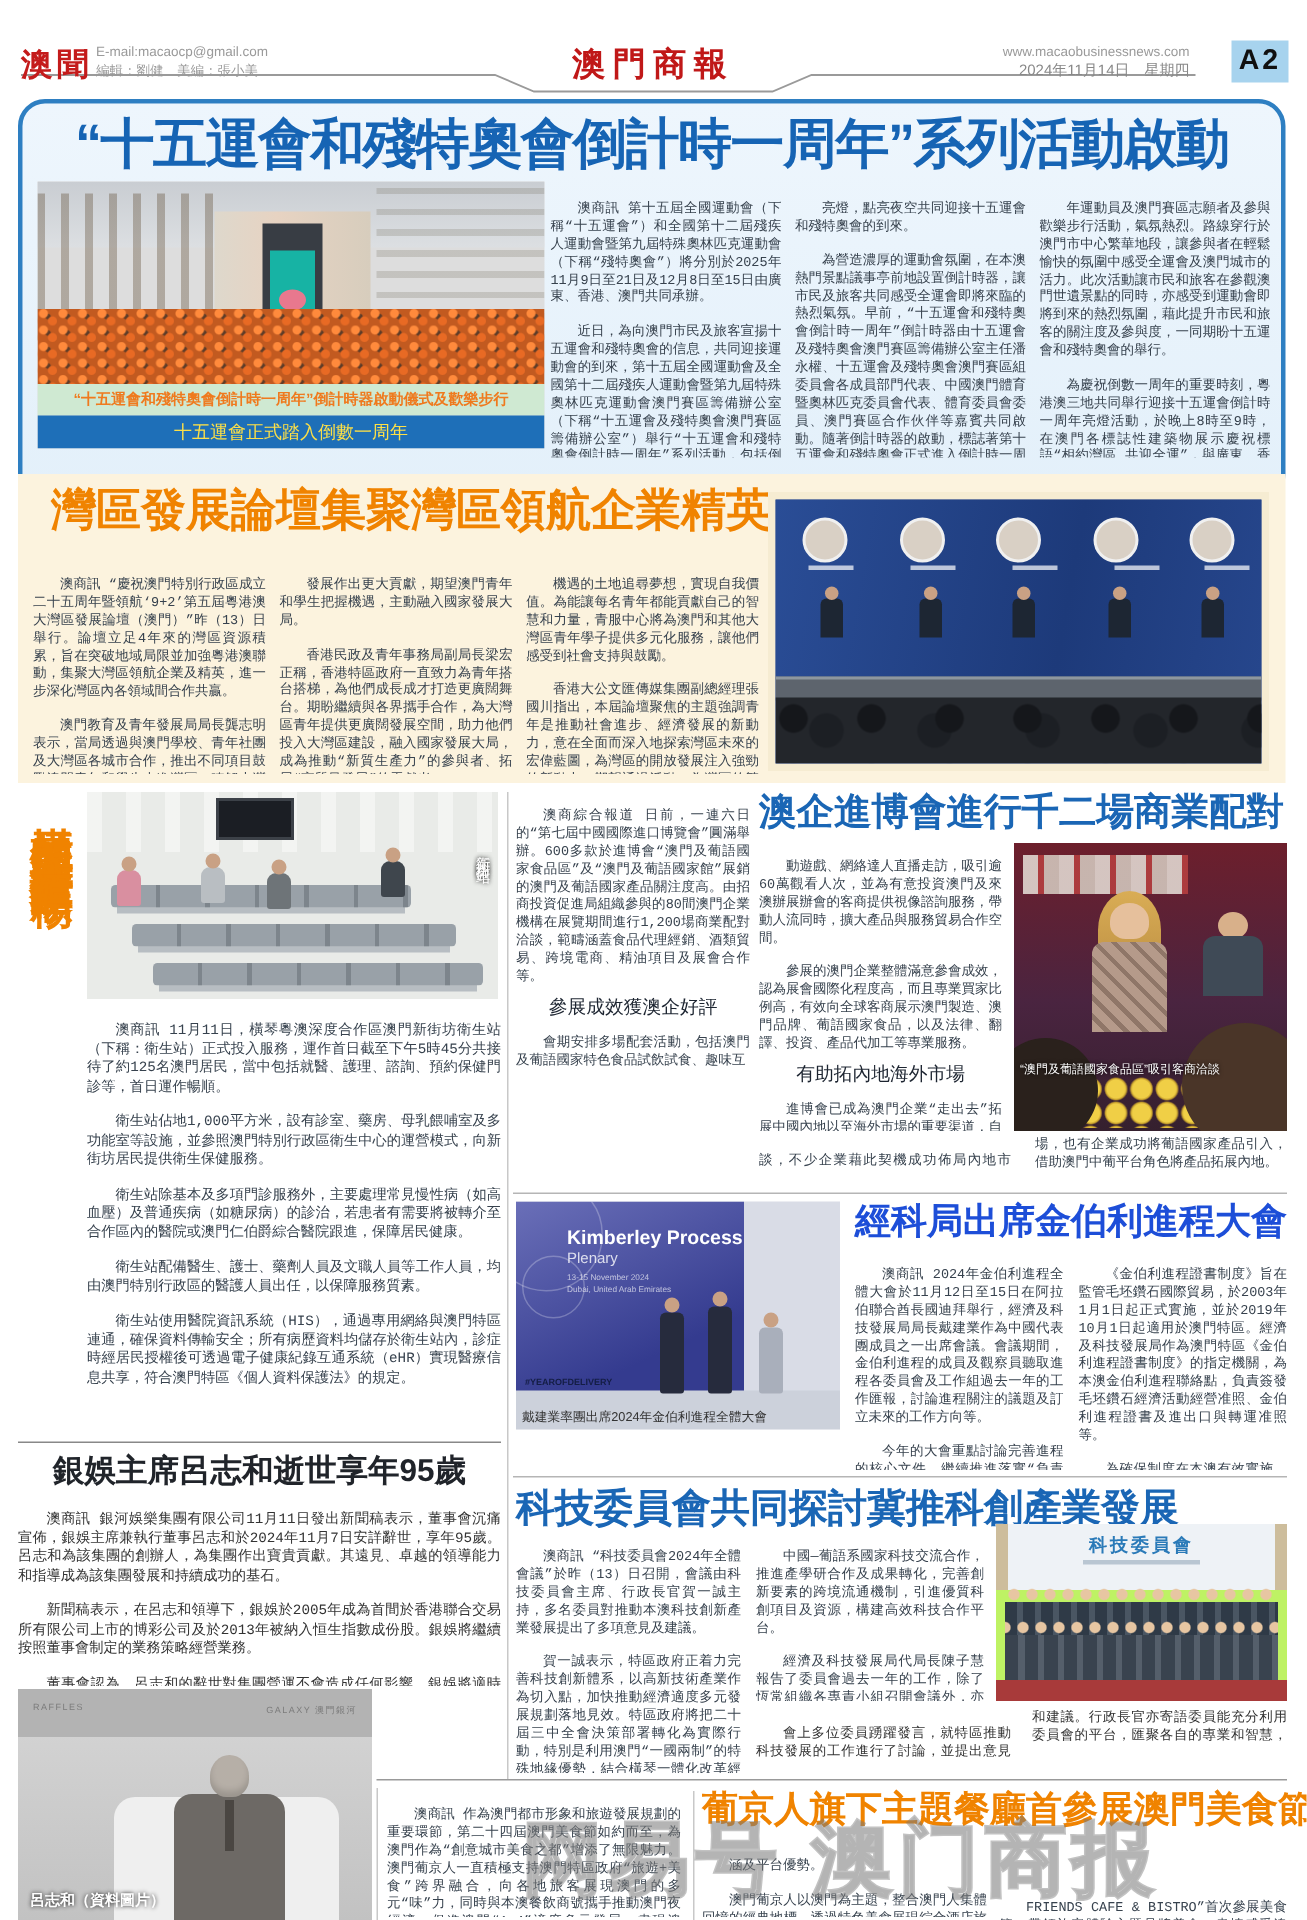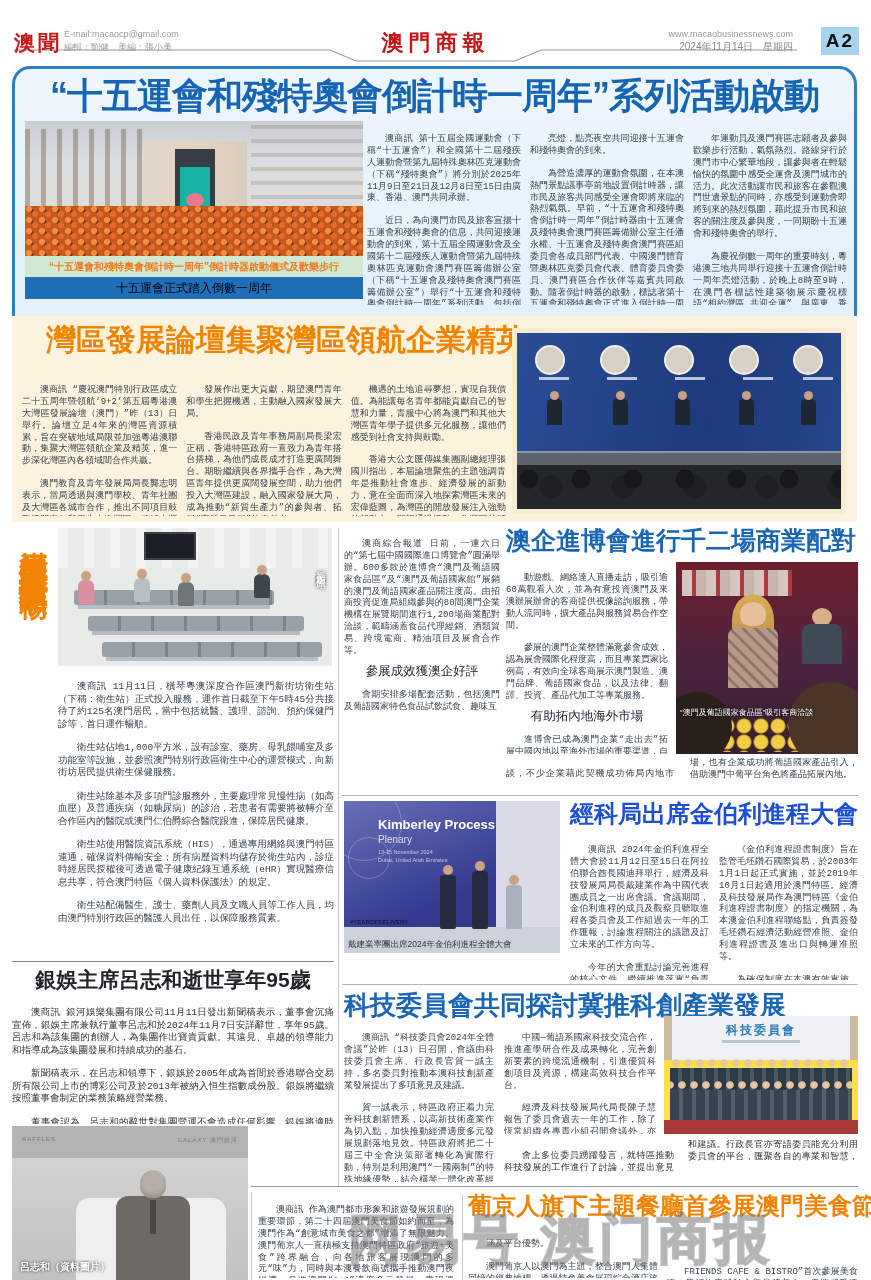--- a/index.html
+++ b/index.html
@@ -29,24 +29,24 @@
   .p1{left:10px;top:52px;width:338px;height:178px;}
   .p1-sky{position:absolute;left:0;top:0;right:0;height:44px;background:linear-gradient(#c9cdd2,#dcdfe2);}
   .p1-bldl{position:absolute;left:0;top:8px;width:118px;height:98px;background:linear-gradient(#cdbb9d,#bfa987);background-image:repeating-linear-gradient(90deg,rgba(90,70,45,.35) 0 5px,rgba(0,0,0,0) 5px 16px);}
   .p1-bldm{position:absolute;left:118px;top:20px;width:104px;height:86px;background:linear-gradient(90deg,#ded8cc,#e7d3c2 40%,#d7cdbd);}
   .p1-bldr{position:absolute;right:0;top:4px;width:112px;height:102px;background:linear-gradient(#eceae4,#ddd9d0);background-image:repeating-linear-gradient(0deg,rgba(120,115,100,.25) 0 4px,rgba(0,0,0,0) 4px 14px);}
   .p1-pillar{position:absolute;left:150px;top:28px;width:40px;height:84px;background:#383d44;}
   .p1-screen{position:absolute;left:5px;top:18px;width:30px;height:44px;background:#17b3a4;}
   .p1-dot{position:absolute;left:11px;top:44px;width:18px;height:14px;border-radius:50%;background:#e8788e;}
   .p1-crowd{position:absolute;left:0;bottom:43px;right:0;height:50px;background-color:#c25a20;background-image:radial-gradient(circle at 4px 3px,#ff8a3c 2.6px,rgba(0,0,0,0) 3.4px),radial-gradient(circle at 10px 8px,#e86a24 2.6px,rgba(0,0,0,0) 3.4px),radial-gradient(circle at 7px 5px,#5d3c28 1.4px,rgba(0,0,0,0) 2.2px);background-size:13px 11px;}
   .p1-banner{position:absolute;left:0;bottom:22px;right:0;height:21px;background:#cfe9d2;color:#ef7a1e;font-size:10px;font-weight:bold;text-align:center;line-height:21px;white-space:nowrap;overflow:hidden;}
-  .p1-cap{position:absolute;left:0;bottom:0;right:0;height:22px;background:#1e6fb8;color:#000000;font-size:12px;text-align:center;line-height:22px;}
+  .p1-cap{position:absolute;left:0;bottom:0;right:0;height:22px;background:#1e6fb8;color:#fde047;font-size:12px;text-align:center;line-height:22px;}
   
   .a2-box{left:12px;top:316px;width:845px;height:206px;background:#fcf3de;}
-  .a2-head{left:24px;top:4px;width:500px;text-align:center;font-size:30px;font-weight:bold;color:#f08300;letter-spacing:0;white-space:nowrap;}
+  .a2-head{left:12px;top:4px;width:500px;text-align:center;font-size:30px;font-weight:bold;color:#f08300;letter-spacing:0;white-space:nowrap;}
   .a2-cols{left:10px;top:58px;width:484px;height:142px;display:flex;gap:9px;}
   .p2{left:500px;top:12px;width:334px;height:186px;background:#f6ecd2;}
   .p2-ph{position:absolute;left:5px;top:5px;right:5px;bottom:5px;background:#20408a;overflow:hidden;}
   .p2-back{position:absolute;left:0;top:0;right:0;height:118px;background:linear-gradient(100deg,#2a4d96,#1d3a7a 60%,#26468c);}
   .p2-avatars{position:absolute;left:18px;top:12px;right:18px;display:flex;justify-content:space-between;}
   .p2-av{width:26px;height:26px;border-radius:50%;background:#d9d0c5;border:2px solid #f0f0f0;}
   .p2-bar{position:absolute;top:44px;width:30px;height:3px;background:rgba(255,255,255,.7);}
   .p2-person{position:absolute;top:66px;width:15px;height:26px;background:#1d2633;border-radius:4px 4px 0 0;}
   .p2-person::before{content:"";position:absolute;top:-8px;left:3px;width:9px;height:9px;border-radius:50%;background:#c9a184;}
   .p2-stage{position:absolute;left:0;top:118px;right:0;height:14px;background:#5d646d;border-top:2px solid #8e979f;}
@@ -106,21 +106,21 @@
   .p6-lbl{position:absolute;top:10px;font-size:6px;color:#7c7c7c;letter-spacing:1px;}
   .p6-chair{position:absolute;left:64px;top:72px;width:150px;height:82px;background:#efefef;border-radius:14px 14px 0 0;}
   .p6-head{position:absolute;left:128px;top:44px;width:26px;height:28px;border-radius:50% 50% 42% 42%;background:#b6afa7;box-shadow:inset 0 -4px 4px rgba(0,0,0,.15);}
   .p6-suit{position:absolute;left:104px;top:70px;width:74px;height:84px;background:#6d6965;border-radius:12px 12px 0 0;}
   .p6-tie{position:absolute;left:138px;top:74px;width:6px;height:34px;background:#4a4642;}
   .p6-cap{position:absolute;left:8px;bottom:6px;color:#fff;font-size:10px;font-weight:bold;text-shadow:0 0 3px rgba(0,0,0,.9);}
   
   .a7-head{left:344px;top:988px;width:514px;font-size:26px;font-weight:bold;color:#1a66b5;white-space:nowrap;}
   .a7-col1{left:344px;top:1022px;width:150px;height:160px;}
   .a7-col2{left:504px;top:1022px;width:152px;height:112px;}
-  .p7{left:664px;top:1016px;width:194px;height:118px;background:#fde047;}
+  .p7{left:664px;top:1016px;width:194px;height:118px;background:#bef264;}
   .p7-wall{position:absolute;left:0;top:0;right:0;height:44px;background:linear-gradient(90deg,#cdbd9c 0 8px,#eef2f6 8px calc(100% - 8px),#cdbd9c calc(100% - 8px));}
   .p7-title{position:absolute;left:0;top:6px;width:100%;text-align:center;color:#2a7ab8;font-size:12px;font-weight:bold;letter-spacing:2px;}
   .p7-sub{position:absolute;left:30%;top:24px;width:40%;height:3px;background:#b9c6d2;}
   .p7-heads{position:absolute;left:6px;right:6px;height:10px;background-image:radial-gradient(circle at 6px 5px,#e7c6a2 3.3px,rgba(0,0,0,0) 4.2px);background-size:12px 10px;}
   .p7-suits{position:absolute;left:6px;right:6px;height:22px;background:repeating-linear-gradient(90deg,#2f3a47 0 8px,#4a5663 8px 12px);}
   .p7-carpet{position:absolute;left:0;bottom:0;right:0;height:14px;background:#a83a3a;}
   .a7-cap{left:504px;top:1140px;width:354px;height:44px;columns:2;column-gap:14px;font-size:9px;line-height:1.3;}
   .a7-cap p{text-indent:2em;}
   
   .a8-col0{left:258px;top:1194px;width:196px;height:84px;}
@@ -227,22 +227,22 @@
   <span class="p3-p" style="left:20px;top:52px;background:#d98fa0"></span>
   <span class="p3-p" style="left:76px;top:50px;background:#b9bec2"></span>
   <span class="p3-p" style="left:120px;top:54px;background:#6e7478"></span>
   <span class="p3-p" style="left:196px;top:46px;background:#3f464d"></span>
   <div class="p3-cap">新街坊衛生站</div>
 </div>
 <div class="abs a3-text bodytxt paras clip" style="font-size:9.5px">
     <p>澳商訊 11月11日，橫琴粵澳深度合作區澳門新街坊衛生站（下稱：衛生站）正式投入服務，運作首日截至下午5時45分共接待了約125名澳門居民，當中包括就醫、護理、諮詢、預約保健門診等，首日運作暢順。</p>
     <p>衛生站佔地1,000平方米，設有診室、藥房、母乳餵哺室及多功能室等設施，並參照澳門特別行政區衛生中心的運營模式，向新街坊居民提供衛生保健服務。</p>
     <p>衛生站除基本及多項門診服務外，主要處理常見慢性病（如高血壓）及普通疾病（如糖尿病）的診治，若患者有需要將被轉介至合作區內的醫院或澳門仁伯爵綜合醫院跟進，保障居民健康。</p>
+    <p>衛生站配備醫生、護士、藥劑人員及文職人員等工作人員，均由澳門特別行政區的醫護人員出任，以保障服務質素。</p>
     <p>衛生站使用醫院資訊系統（HIS），通過專用網絡與澳門特區連通，確保資料傳輸安全；所有病歷資料均儲存於衛生站內，診症時經居民授權後可透過電子健康紀錄互通系統（eHR）實現醫療信息共享，符合澳門特區《個人資料保護法》的規定。</p>
-    <p>衛生站配備醫生、護士、藥劑人員及文職人員等工作人員，均由澳門特別行政區的醫護人員出任，以保障服務質素。</p>
   </div>
 
 <div class="abs vrule" style="left:338px;top:528px;height:658px"></div>
 
 <div class="abs a4-left bodytxt paras clip">
   <div>
       <p>澳商綜合報道 日前，一連六日的“第七屆中國國際進口博覽會”圓滿舉辦。600多款於進博會“澳門及葡語國家食品區”及“澳門及葡語國家館”展銷的澳門及葡語國家產品關注度高。由招商投資促進局組織參與的80間澳門企業機構在展覽期間進行1,200場商業配對洽談，範疇涵蓋食品代理經銷、酒類貿易、跨境電商、精油項目及展會合作等。</p>
     </div>
   <div class="subhead">參展成效獲澳企好評</div>
   <div>

